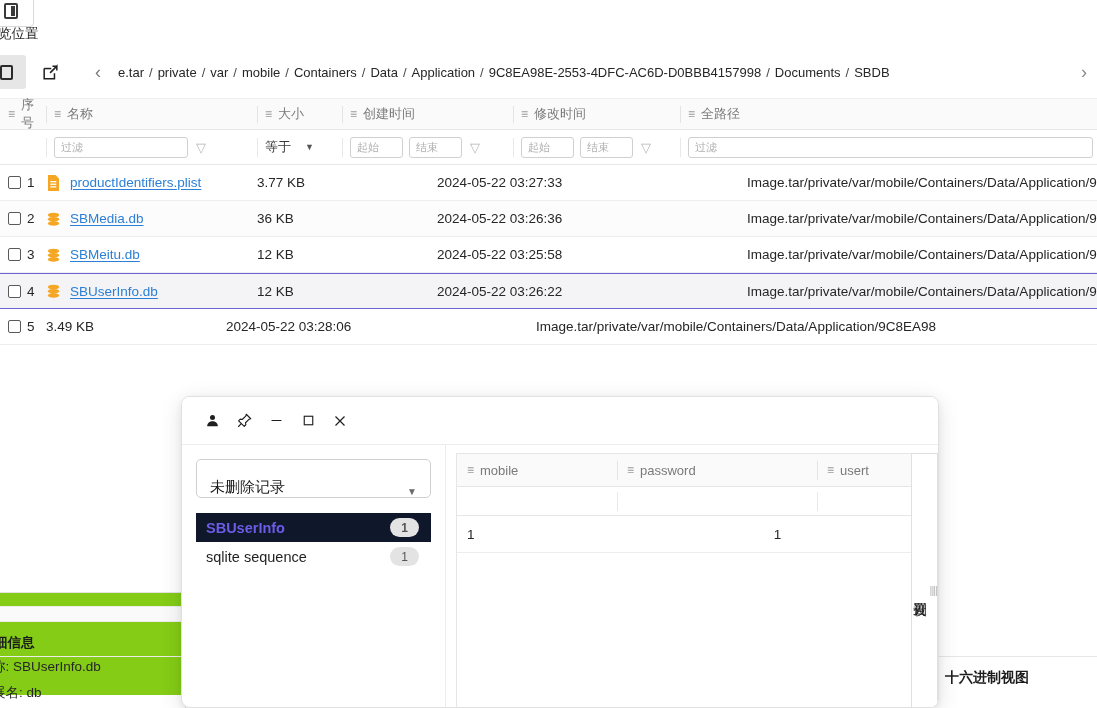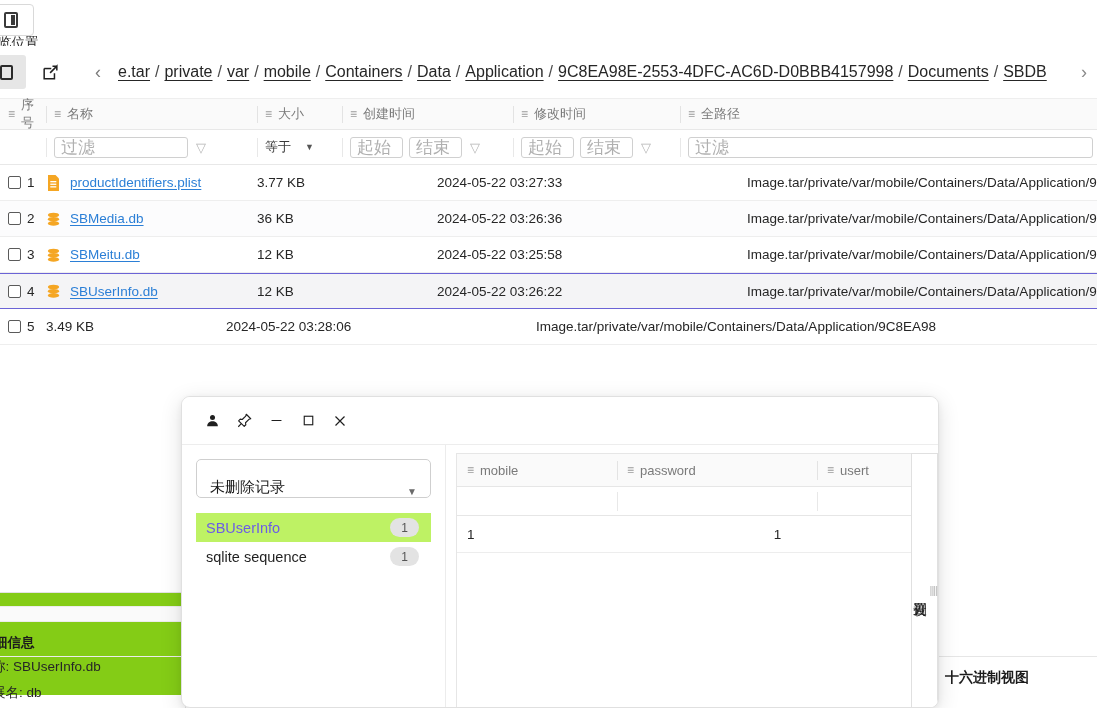--- a/index.html
+++ b/index.html
@@ -8,21 +8,21 @@
     margin: 0; padding: 0;
     width: 1097px; height: 708px;
     overflow: hidden;
     background: #ffffff;
     font-family: "Liberation Sans", "DejaVu Sans", sans-serif;
     -webkit-font-smoothing: antialiased;
   }
   .root { position: relative; width: 1097px; height: 708px; background:#fff; }
 
   
-  .top-strip { position:absolute; left:0; top:12px; width:1097px; height:46px; background:#fff; }
+  .top-strip { position:absolute; left:0; top:3px; width:1097px; height:46px; background:#fff; }
   .tool-chip {
     position:absolute; left:-12px; top:-8px; width:46px; height:32px;
     border:1px solid #d9d9d9; border-radius:4px; background:#fff;
     display:flex; align-items:center; justify-content:center;
   }
   .tool-chip .glyph { width:14px; height:16px; border:2px solid #3a3a3a; border-radius:2px; position:relative; }
   .tool-chip .glyph:after { content:""; position:absolute; right:1px; top:1px; bottom:1px; width:4px; background:#3a3a3a; }
   .strip-label {
     position:absolute; left:-2px; top:22px; font-size:13.5px; color:#262626; white-space:nowrap;
   }
@@ -38,21 +38,21 @@
     display:flex; align-items:center; justify-content:center;
     background:#e6e6e6; border-radius:3px; flex:none;
   }
   .crumb-btn .sq { width:13px; height:15px; border:2px solid #2b2b2b; border-radius:2px; position:relative; }
   .crumb-btn .sq:after { content:""; position:absolute; left:-7px; top:0; bottom:0; width:5px; background:#fff; }
   .crumb-edit { width:40px; height:34px; display:flex; align-items:center; justify-content:center; flex:none; margin-left:4px; }
   .crumb-nav {
     width:28px; height:34px; display:flex; align-items:center; justify-content:center;
     color:#7a7a7a; font-size:18px; flex:none; margin-left:14px;
   }
-  .crumb-path { display:flex; align-items:center; font-size:16px; color:#262626; white-space:nowrap; overflow:hidden; flex:1; margin-left:6px; }
+  .crumb-path { display:flex; align-items:center; font-size:13px; color:#262626; white-space:nowrap; overflow:hidden; flex:1; margin-left:6px; }
   .crumb-seg { text-decoration:underline; text-underline-offset:3px; color:#262626; cursor:pointer; }
   .crumb-sep { margin:0 5px; color:#4a4a4a; text-decoration:none; }
   .crumb-next { width:26px; color:#8a8a8a; font-size:18px; text-align:center; flex:none; }
 
   
   .col-head {
     position:absolute; left:0; top:99px; width:1097px; height:31px;
     background:#fafafa; border-bottom:1px solid #e8e8e8;
     display:flex; align-items:center;
   }
@@ -64,21 +64,21 @@
   
   .filter-row {
     position:absolute; left:0; top:130px; width:1097px; height:35px;
     background:#fff; border-bottom:1px solid #e8e8e8;
     display:flex; align-items:center;
   }
   .fcell { height:35px; display:flex; align-items:center; position:relative; padding-left:8px; gap:6px; }
   .fcell.sep:before { content:""; position:absolute; left:0; top:8px; bottom:8px; width:1px; background:#e8e8e8; }
   .finput {
     height:21px; border:1px solid #d0d0d0; border-radius:3px; background:#fff;
-    font-size:17px; color:#b0b0b0; display:flex; align-items:center; padding:0 6px;
+    font-size:11px; color:#b0b0b0; display:flex; align-items:center; padding:0 6px;
   }
   .finput.wide { width:134px; }
   .finput.sm { width:53px; }
   .funnel { color:#b5b5b5; font-size:13px; width:14px; text-align:center; }
   .fsel { display:flex; align-items:center; gap:14px; font-size:13px; color:#3a3a3a; }
   .fsel .caret { font-size:9px; color:#555; }
 
   
   .rows { position:absolute; left:0; top:165px; width:1097px; }
   .row {
@@ -136,21 +136,21 @@
     height:39px; border:1px solid #cfcfcf; border-radius:5px; background:#fff;
     display:flex; align-items:flex-end; justify-content:space-between; padding:0 13px;
     font-size:15px; color:#1c1c1c; cursor:pointer;
   }
   .dd .caret { color:#6a6a6a; font-size:10px; }
   .tlist { margin-top:15px; }
   .tli {
     height:29px; display:flex; align-items:center; justify-content:space-between;
     padding:0 12px 0 10px; font-size:14.5px; color:#1f1f1f; cursor:pointer;
   }
-  .tli.active { background:#bef264; color:#6c5ce7; }
+  .tli.active { background:#0f172a; color:#6c5ce7;font-weight:bold; }
   .badge {
     min-width:29px; height:19px; border-radius:10px; background:#e3e3e3; color:#555;
     font-size:12px; display:flex; align-items:center; justify-content:center; padding:0 8px;
   }
   .pop-right { flex:1; position:relative; padding:8px 0 0 10px; }
   .grid { border:1px solid #e6e6e6; border-right:none; height:255px; background:#fff; position:relative; overflow:hidden; }
   .grid-head { height:33px; display:flex; align-items:center; background:#fafafa; border-bottom:1px solid #e6e6e6; }
   .gh { font-size:13px; color:#7a7a7a; display:flex; align-items:center; position:relative; padding-left:10px; height:33px; }
   .gh + .gh:before { content:""; position:absolute; left:0; top:7px; bottom:7px; width:1px; background:#e3e3e3; }
   .gh .hmenu { margin-right:6px; color:#9a9a9a; font-size:12px; }

